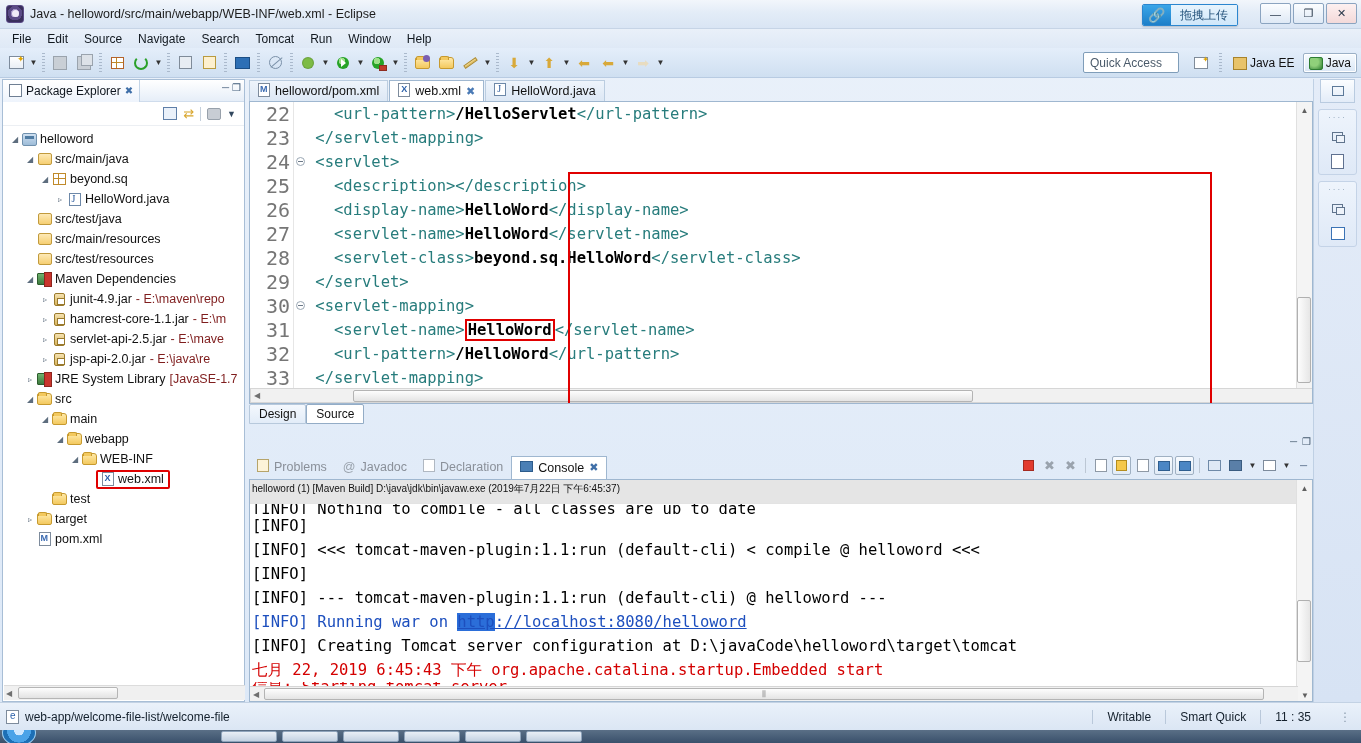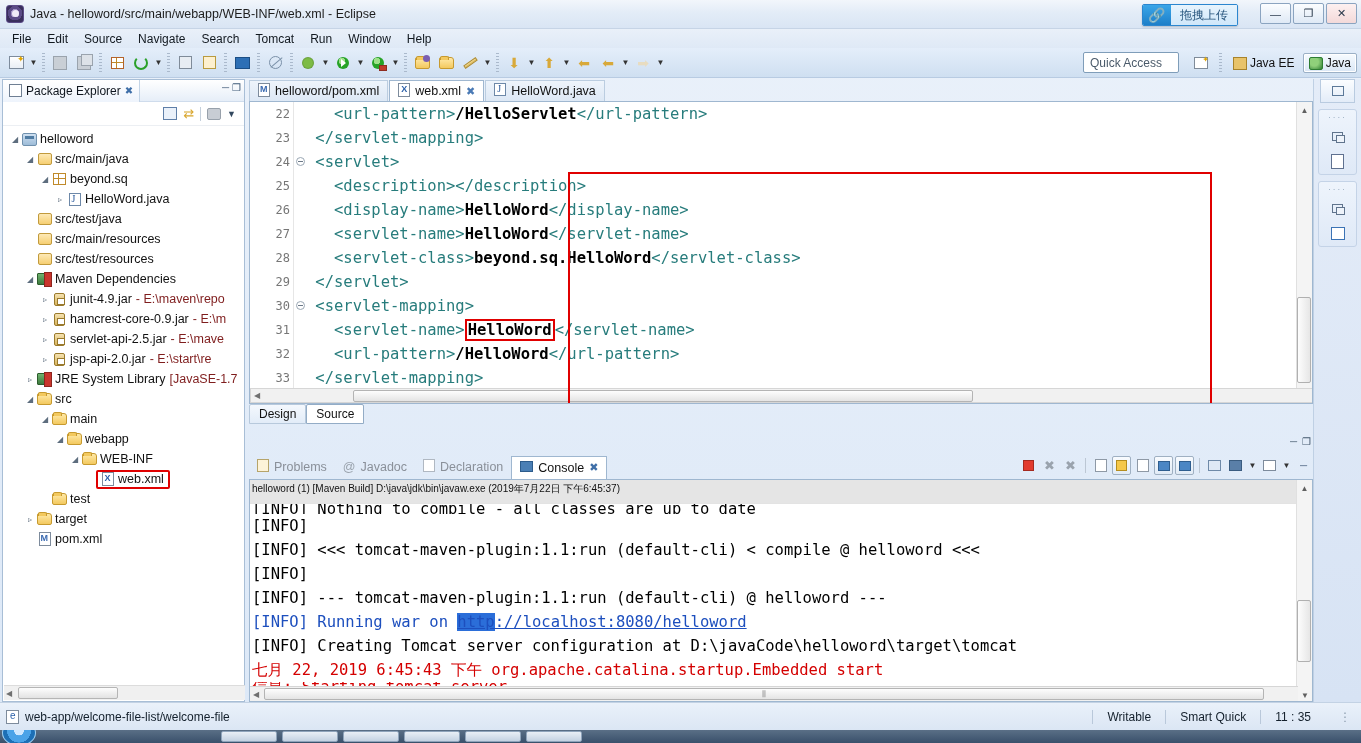--- a/index.html
+++ b/index.html
@@ -182,21 +182,21 @@
     position: absolute; left: 0; top: 22px; width: 1064px; height: 303px;
     background: #fff; border: 1px solid #9fb7d0;
     overflow: hidden;
   }
   .gutter {
     position: absolute; left: 0; top: 0; width: 44px; height: 100%;
     background: #fff; border-right: 1px solid #e6e6e6;
   }
   .gline {
     height: 24px; line-height: 24px; text-align: right; padding-right: 3px;
-    font-family: "DejaVu Sans Mono", monospace; font-size: 12px; color: #767676;
+    font-family: "DejaVu Sans Mono", monospace; font-size: 20px; color: #767676;
     position: relative;
   }
   .gline .fold {
     position: absolute; right: -12px; top: 7px; width: 9px; height: 9px;
     border: 1px solid #9aa7b4; border-radius: 50%; background: #fff;
   }
   .gline .fold:after {
     content: ""; position: absolute; left: 1px; top: 3px; width: 5px; height: 1px; background: #6b7887;
   }
   .code {
@@ -582,42 +582,42 @@
             <span class="lbl">junit-4.9.jar</span>
             <span class="sub">- E:\maven\repo</span>
           </span>
         </div>
         <div class="row" style="padding-left: 36px;">
           <span class="tw">▹</span>
           <span style="display: flex; align-items: center;">
             <span class="ic">
               <span class="i-jar" style="display: inline-block;"></span>
             </span>
-            <span class="lbl">hamcrest-core-0.9.jar</span>
+            <span class="lbl">hamcrest-core-1.1.jar</span>
             <span class="sub">- E:\m</span>
           </span>
         </div>
         <div class="row" style="padding-left: 36px;">
           <span class="tw">▹</span>
           <span style="display: flex; align-items: center;">
             <span class="ic">
               <span class="i-jar" style="display: inline-block;"></span>
             </span>
             <span class="lbl">servlet-api-2.5.jar</span>
             <span class="sub">- E:\mave</span>
           </span>
         </div>
         <div class="row" style="padding-left: 36px;">
           <span class="tw">▹</span>
           <span style="display: flex; align-items: center;">
             <span class="ic">
               <span class="i-jar" style="display: inline-block;"></span>
             </span>
             <span class="lbl">jsp-api-2.0.jar</span>
-            <span class="sub">- E:\start\re</span>
+            <span class="sub">- E:\java\re</span>
           </span>
         </div>
         <div class="row" style="padding-left: 21px;">
           <span class="tw">▹</span>
           <span style="display: flex; align-items: center;">
             <span class="ic">
               <span class="i-lib" style="display: inline-block;"></span>
             </span>
             <span class="lbl">JRE System Library</span>
             <span class="sub">[JavaSE-1.7</span>

